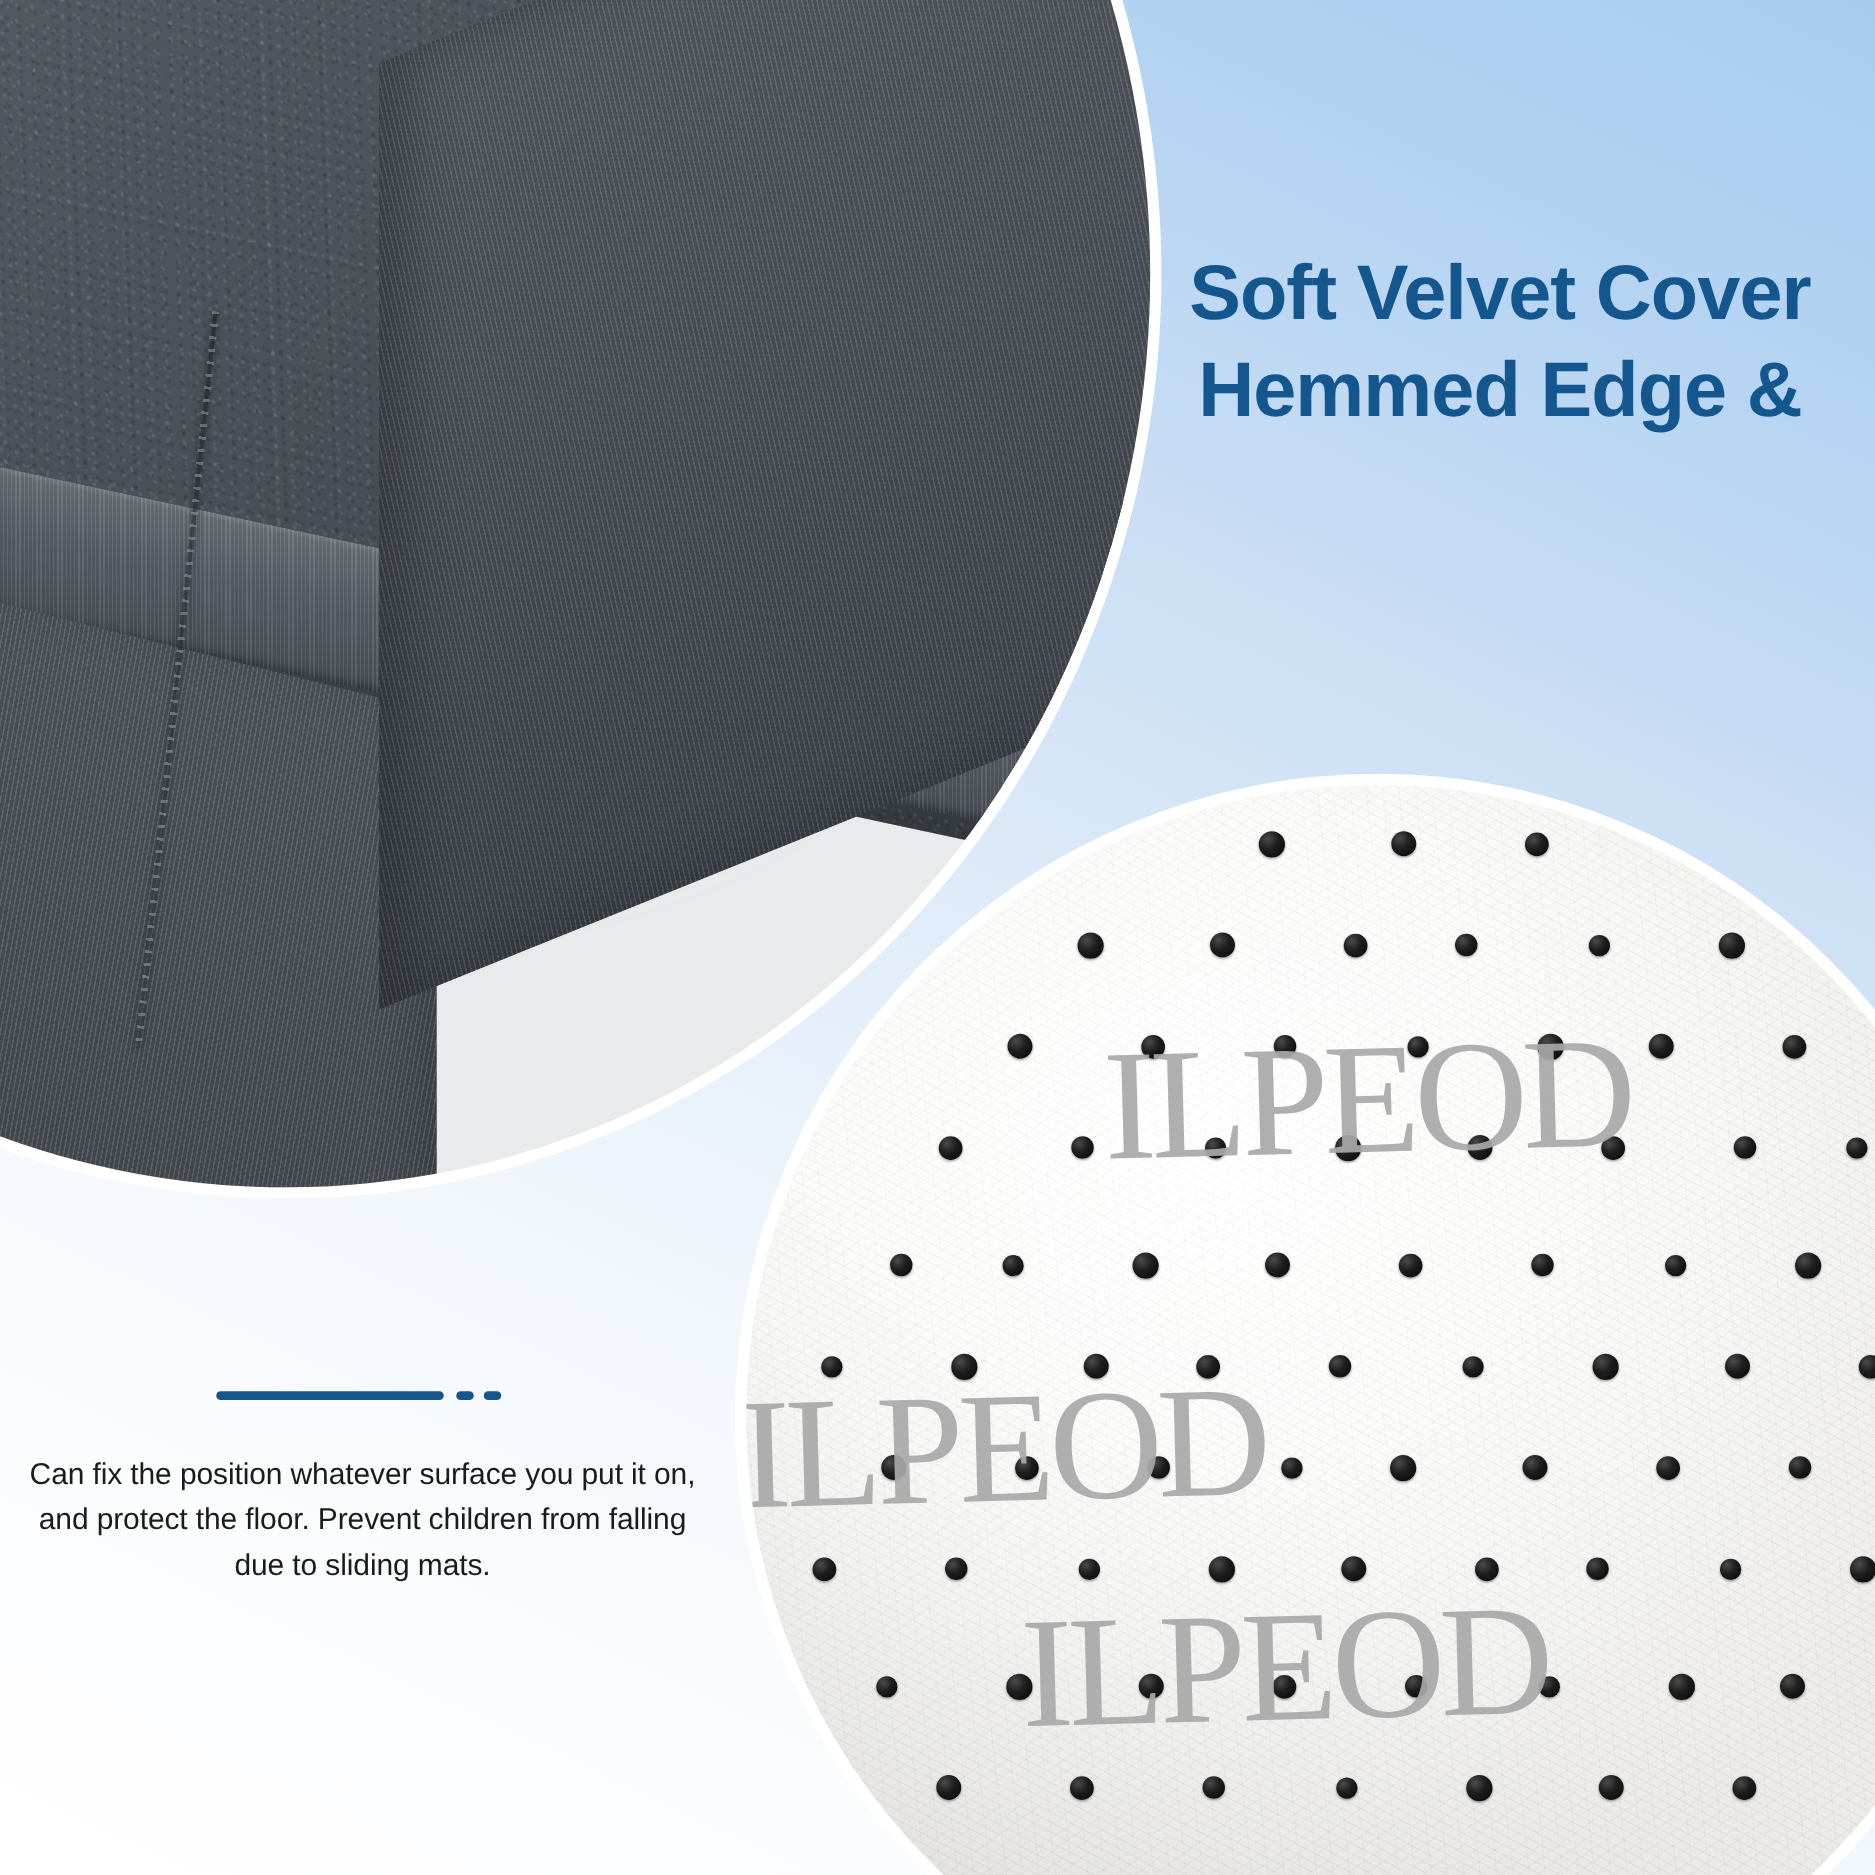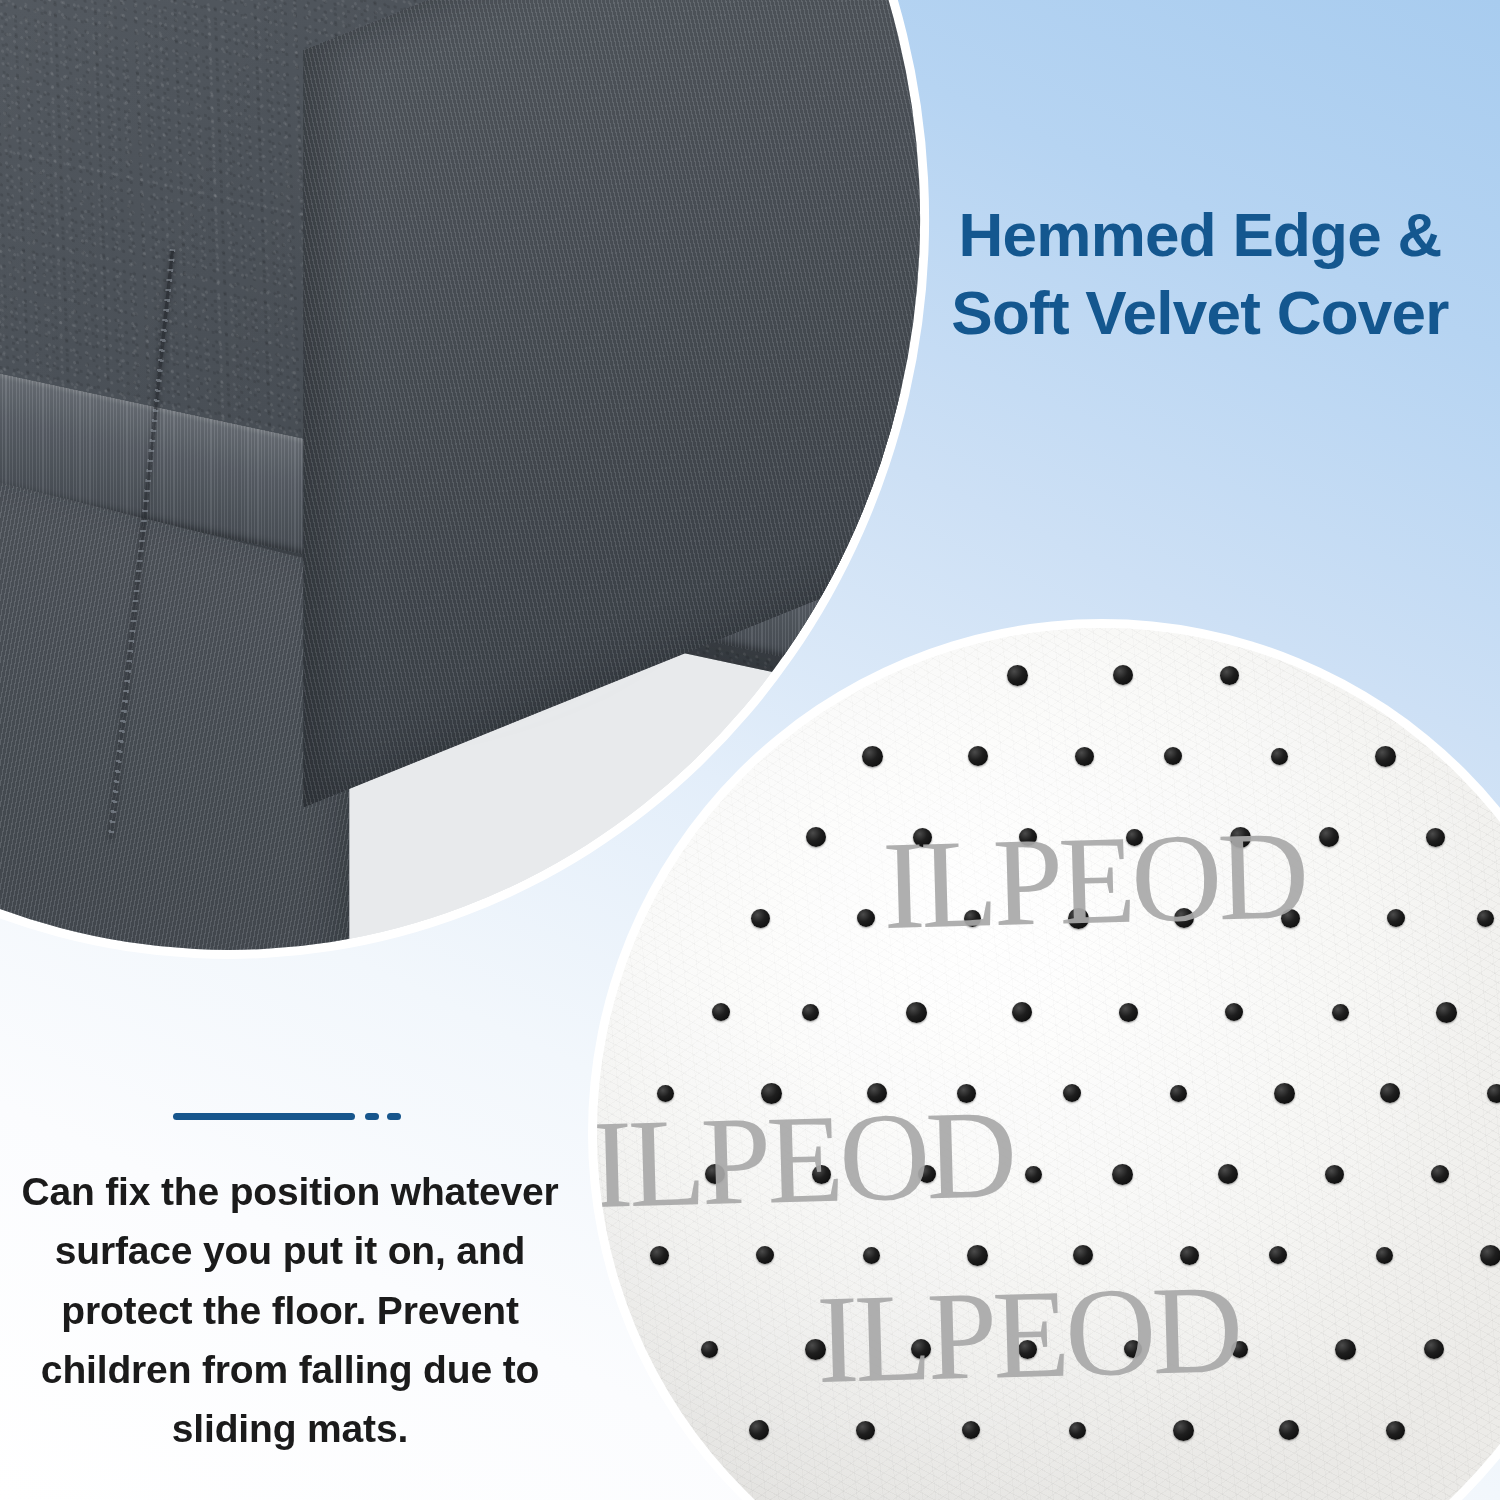--- a/index.html
+++ b/index.html
@@ -233,23 +233,23 @@
   }
   #divider .d1,#divider .d2{
     position:absolute;top:0;height:7px;border-radius:4px;background:#17568d;
   }
   #divider .d1{left:192px;width:14px;}
   #divider .d2{left:214px;width:14px;}
 
   #feature-body{
     margin-top:42px;
     color:#1b1b1b;
-    font-size:39px;
+    font-size:24px;
     line-height:1.52;
-    font-weight:700;
+    font-weight:400;
     letter-spacing:-0.004em;
   }
 </style>
 </head>
 <body>
 
 <div id="stage">
 
   <div class="oval-panel" id="panel-cushion">
     <div class="inner">
@@ -341,22 +341,22 @@
         <span class="dot" style="width: 20px; height: 20px; left: 682px; top: 792px;"></span>
         <span class="dot" style="width: 19px; height: 19px; left: 788.5px; top: 792.5px;"></span>
       </div>
 
     <span class="wm" id="wm-1">ILPEOD</span>
     <span class="wm" id="wm-2">ILPEOD</span>
     <span class="wm" id="wm-3">ILPEOD</span>
   </div>
 
   <div id="headline">
+    <span class="ln">Soft Velvet Cover</span>
     <span class="ln">Hemmed Edge &amp;</span>
-    <span class="ln">Soft Velvet Cover</span>
   </div>
 
   <div id="feature-block">
 
     <div id="divider">
       <span class="bar"></span>
       <span class="d1"></span>
       <span class="d2"></span>
     </div>
 

